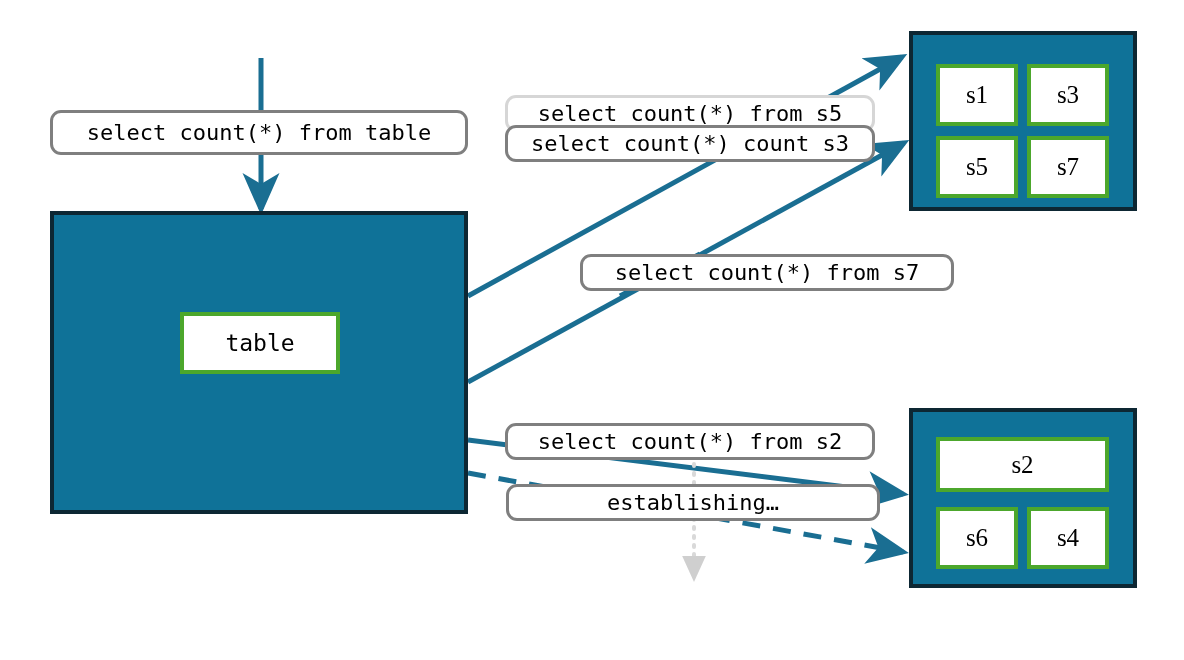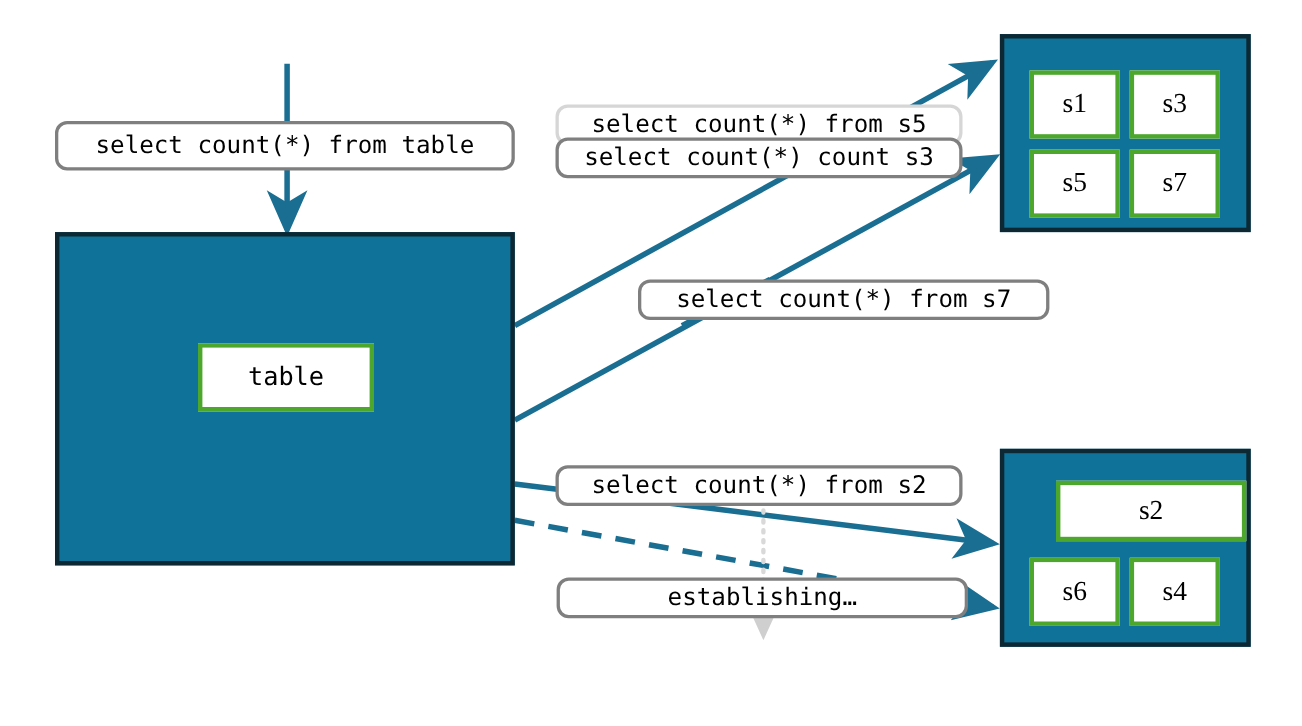--- a/index.html
+++ b/index.html
@@ -52,21 +52,21 @@
     font-family: "DejaVu Sans Mono", monospace;
     font-size: 23px;
   }
   #chip-table { left: 180px; top: 312px; width: 160px; height: 62px; }
 
   #chip-s1 { left: 936px; top: 64px; width: 82px; height: 62px; }
   #chip-s3 { left: 1027px; top: 64px; width: 82px; height: 62px; }
   #chip-s5 { left: 936px; top: 136px; width: 82px; height: 62px; }
   #chip-s7 { left: 1027px; top: 136px; width: 82px; height: 62px; text-align: right; }
 
-  #chip-s2 { left: 936px; top: 437px; width: 173px; height: 55px; margin-left: 24px; }
+  #chip-s2 { left: 936px; top: 437px; width: 173px; height: 55px; }
   #chip-s6 { left: 936px; top: 507px; width: 82px; height: 62px; }
   #chip-s4 { left: 1027px; top: 507px; width: 82px; height: 62px; }
 
   
   .qlabel {
     position: absolute;
     background: #ffffff;
     border: 3px solid #7f7f7f;
     border-radius: 11px;
     box-sizing: border-box;
@@ -78,21 +78,21 @@
     color: #000000;
     white-space: nowrap;
   }
   .qlabel.faded { border-color: #d6d6d6; }
 
   #label-from-table { left: 50px; top: 110px; width: 418px; height: 45px; }
   #label-from-s5   { left: 505px; top: 95px;  width: 370px; height: 37px; }
   #label-from-s3   { left: 505px; top: 125px; width: 370px; height: 37px; }
   #label-from-s7   { left: 580px; top: 254px; width: 374px; height: 37px; }
   #label-from-s2   { left: 505px; top: 423px; width: 370px; height: 37px; }
-  #label-establishing { left: 506px; top: 525px; width: 374px; height: 37px; }
+  #label-establishing { left: 506px; top: 484px; width: 374px; height: 37px; }
 
   
   #poolsize-note {
     position: absolute;
     left: 600px;
     top: 592px;
     width: 190px;
     text-align: center;
     font-family: "DejaVu Sans", sans-serif;
     font-size: 25px;

